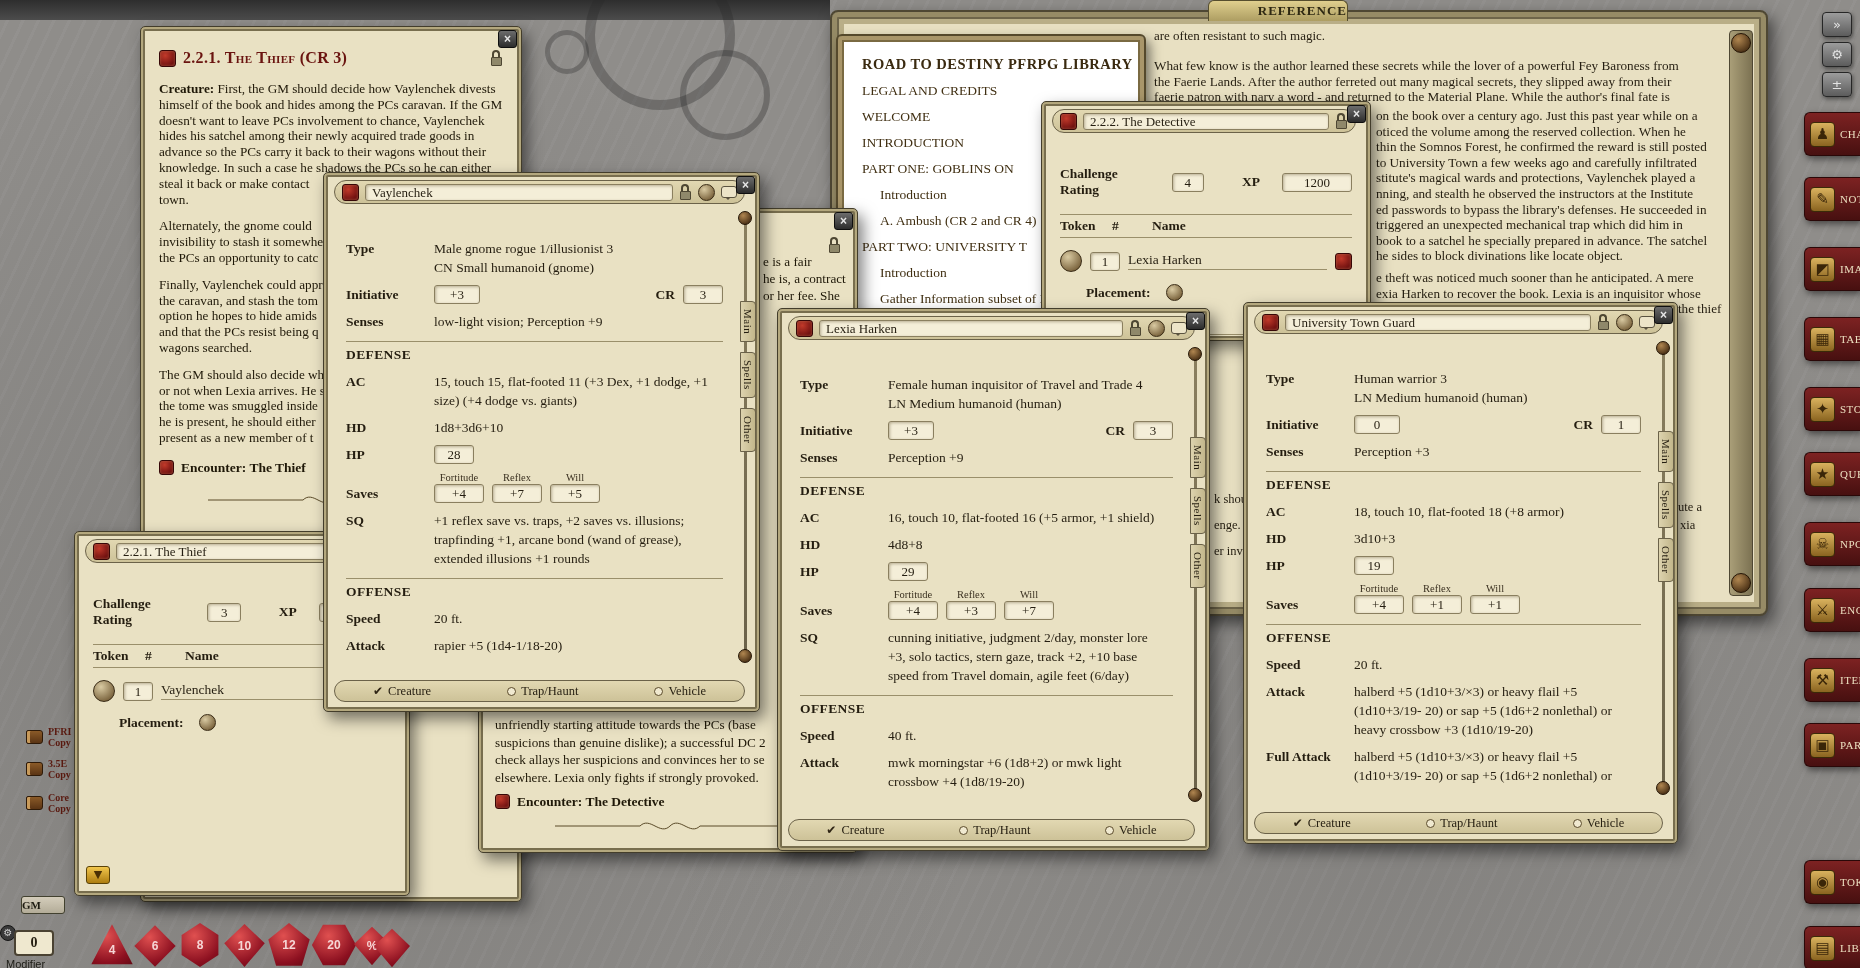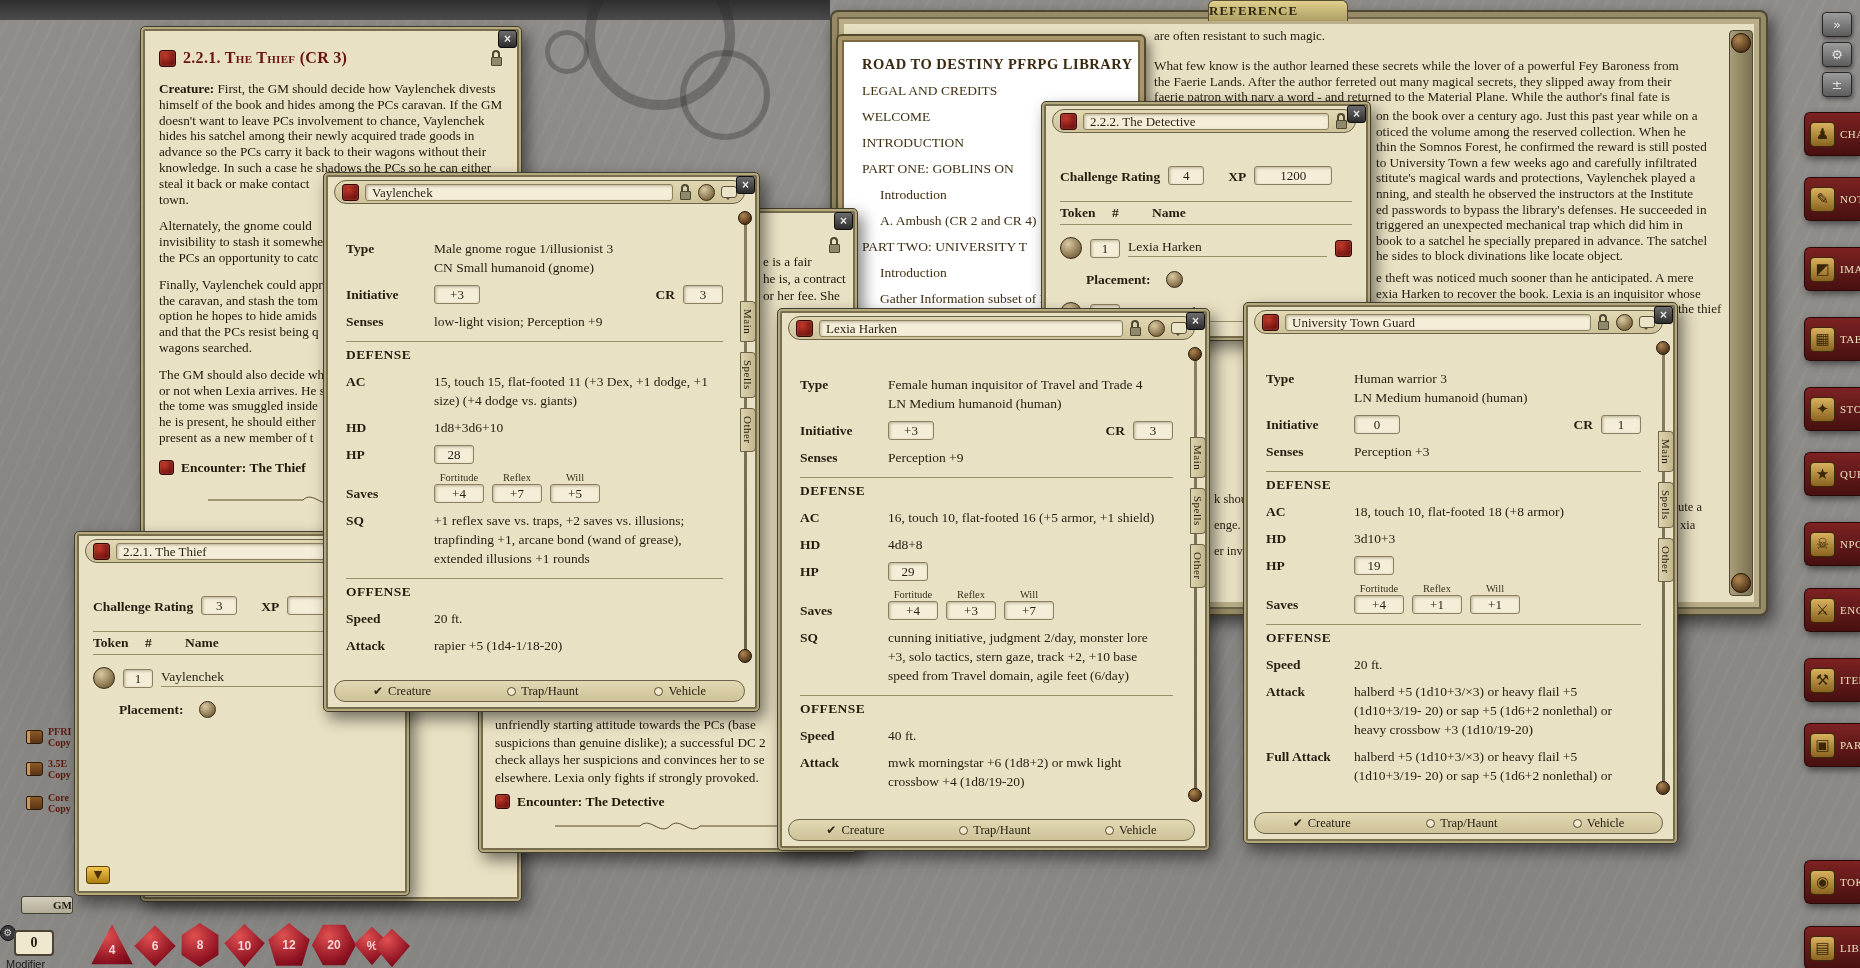--- a/index.html
+++ b/index.html
@@ -50,41 +50,41 @@
 .radio{display:flex;align-items:center;gap:5px}
 .rdot{width:9px;height:9px;border:1px solid #5a4a2a;border-radius:50%;background:#f0e9d0}
 .rcheck{font-size:12px;color:#2e2414;line-height:10px}
 .vtabs{position:absolute;right:3px;top:128px;display:flex;flex-direction:column;gap:10px;z-index:2}
 .vtab{writing-mode:vertical-rl;background:linear-gradient(90deg,#ddd3ae,#c2b68b);border:1px solid #6b6249;
   border-radius:0 4px 4px 0;padding:7px 1px;font-size:11px;letter-spacing:.5px}
 .sknob{position:absolute;width:14px;height:14px;right:7px;border-radius:50%;
   background:radial-gradient(circle at 35% 30%,#b08650,#4e3418 75%);border:1px solid #241505;z-index:2}
 .strack{position:absolute;right:12px;width:3px;background:linear-gradient(#8a7f5f,#6b6249);z-index:1}
 .enc-body{position:absolute;left:18px;right:18px;top:64px;font-size:13.5px}
-.enc-cr{display:flex;align-items:flex-end;gap:8px}
+.enc-cr{display:flex;align-items:center;gap:22px}
 .blab{font-weight:bold}
 .xplab{margin-left:16px}
 .colhead{display:flex;font-weight:bold;border-top:1px solid #9a8f6b;border-bottom:1px solid #9a8f6b;
   padding:3px 0;margin-top:16px}
 .ct{width:52px}.cn{width:40px}
 .erow{display:flex;align-items:center;gap:8px;margin-top:12px}
 .ename{flex:1;border-bottom:1px solid #9a8f6b;padding-bottom:1px;white-space:nowrap;overflow:hidden}
 .eplace{display:flex;align-items:center;gap:16px;margin-top:12px;margin-left:26px}
 .goldbtn{position:absolute;left:11px;bottom:11px;width:24px;height:18px;background:linear-gradient(#f2c64c,#ad7d10);
   border:1px solid #5a4206;border-radius:3px;color:#4a3004;font:bold 11px/16px "DejaVu Sans",sans-serif;text-align:center}
 .story-head{position:absolute;left:18px;right:18px;top:22px;display:flex;align-items:center;gap:7px}
 .story-title{font-weight:bold;font-size:16px;color:#6a1410;font-variant:small-caps;letter-spacing:.3px;flex:1}
 .sbody{position:absolute;font-size:13.2px;line-height:15.8px;color:#1f1808}
 .spara{margin-bottom:11px}
 .enc-link{display:flex;align-items:center;gap:7px;font-weight:bold;margin-top:14px;font-size:13.5px}
 .divider{margin-top:16px;text-align:center}
 .ref{background:#e8e0c2;border:2px solid #4e4733;border-radius:8px;
   box-shadow:inset 0 0 0 5px #968b66, inset 0 0 0 7px #6e654a, inset 0 0 0 12px #b9ae87, 5px 7px 16px rgba(0,0,0,.55)}
 .ref-tab{position:absolute;background:linear-gradient(#e0cf8e,#ad9d62);border:1px solid #564e2e;border-bottom:none;
-  border-radius:6px 6px 0 0;font-weight:bold;font-size:13px;line-height:20px;text-align:left;letter-spacing:1px;color:#2e2812}
+  border-radius:6px 6px 0 0;font-weight:bold;font-size:13px;line-height:20px;text-align:right;letter-spacing:1px;color:#2e2812}
 .rline{position:absolute;white-space:nowrap;font-size:13px}
 .rgroup{position:absolute}
 .rgroup div{white-space:nowrap;font-size:13.2px;line-height:15.6px}
 .rfrag{position:absolute;white-space:nowrap;font-size:12.5px}
 .ref-scroll{position:absolute;right:13px;top:18px;bottom:18px;width:24px;
   background:linear-gradient(90deg,#a99e78,#7c7252);border:1px solid #4e4733;border-radius:4px}
 .ref-scroll .knob{position:absolute;left:1px;width:20px;height:20px;border-radius:50%;
   background:radial-gradient(circle at 35% 30%,#b08650,#4e3418 75%);border:1px solid #241505}
 .lib{background:#ffffff;border:2px solid #55492c;border-radius:6px;
   box-shadow:inset 0 0 0 4px #a9966a, inset 0 0 0 6px #7a6a42, 4px 6px 12px rgba(0,0,0,.5);padding:20px 10px 0 24px}
@@ -93,22 +93,22 @@
 .lib-entry.sub{margin-left:18px}
 .sb-btn{position:absolute;right:0;width:56px;height:44px;overflow:hidden;z-index:9;
   background:linear-gradient(#7d2222,#471010);border:1px solid #2a0808;border-right:none;border-radius:6px 0 0 6px;
   display:flex;align-items:center;gap:5px;padding-left:5px;box-shadow:2px 3px 7px rgba(0,0,0,.5)}
 .sb-ico{flex:0 0 auto;width:25px;height:25px;background:linear-gradient(#d9b25e,#8a6420);border:1px solid #3a2a08;
   border-radius:4px;color:#3a2608;font:15px/23px "DejaVu Sans",sans-serif;text-align:center}
 .sb-lab{color:#ecdfc0;font-size:11px;text-transform:uppercase;letter-spacing:.5px;white-space:nowrap}
 .tb-btn{position:absolute;right:8px;width:30px;height:25px;background:linear-gradient(#9c9c9c,#5c5c5c);
   border:1px solid #262626;border-radius:4px;color:#e2e2e2;text-align:center;
   font:13px/23px "DejaVu Sans",sans-serif;z-index:9;box-shadow:1px 2px 4px rgba(0,0,0,.45)}
-.gmchip{position:absolute;left:21px;top:896px;width:52px;height:18px;background:linear-gradient(#d4cdbb,#b3ac98);
-  border:1px solid #42412f;border-radius:3px;font:bold 11px/16px "Liberation Serif",serif;text-align:right;color:#1e1c12;z-index:9}
+.gmchip{position:absolute;left:21px;top:896px;width:44px;height:18px;background:linear-gradient(#d4cdbb,#b3ac98);
+  border:1px solid #42412f;border-radius:3px;font:bold 11px/16px "Liberation Serif",serif;text-align:left;color:#1e1c12;z-index:9}
 .modbox{position:absolute;left:14px;top:930px;width:40px;height:26px;background:#efe8cf;border:2px solid #4a4232;
   border-radius:4px;font:bold 14px/22px "Liberation Serif",serif;text-align:center;z-index:9}
 .modlab{position:absolute;left:6px;top:958px;font:11px "Liberation Sans",sans-serif;color:#20201a;z-index:9}
 .modgear{position:absolute;left:0;top:925px;width:16px;height:16px;border-radius:50%;background:#3a3a3a;
   border:1px solid #141414;color:#cfcfcf;font:10px/14px "DejaVu Sans",sans-serif;text-align:center;z-index:9}
 .die{position:absolute;display:flex;align-items:center;justify-content:center;color:#f6d6d6;
   font:bold 12px "Liberation Sans",sans-serif;z-index:9;
   background:radial-gradient(circle at 38% 30%,#e05050,#8c1020 62%,#550810)}
 .mod{position:absolute;display:flex;gap:5px;align-items:center;z-index:1}
 .mod-ico{width:17px;height:14px;background:linear-gradient(#8a5a28,#5a3414);border:1px solid #2e1a08;

